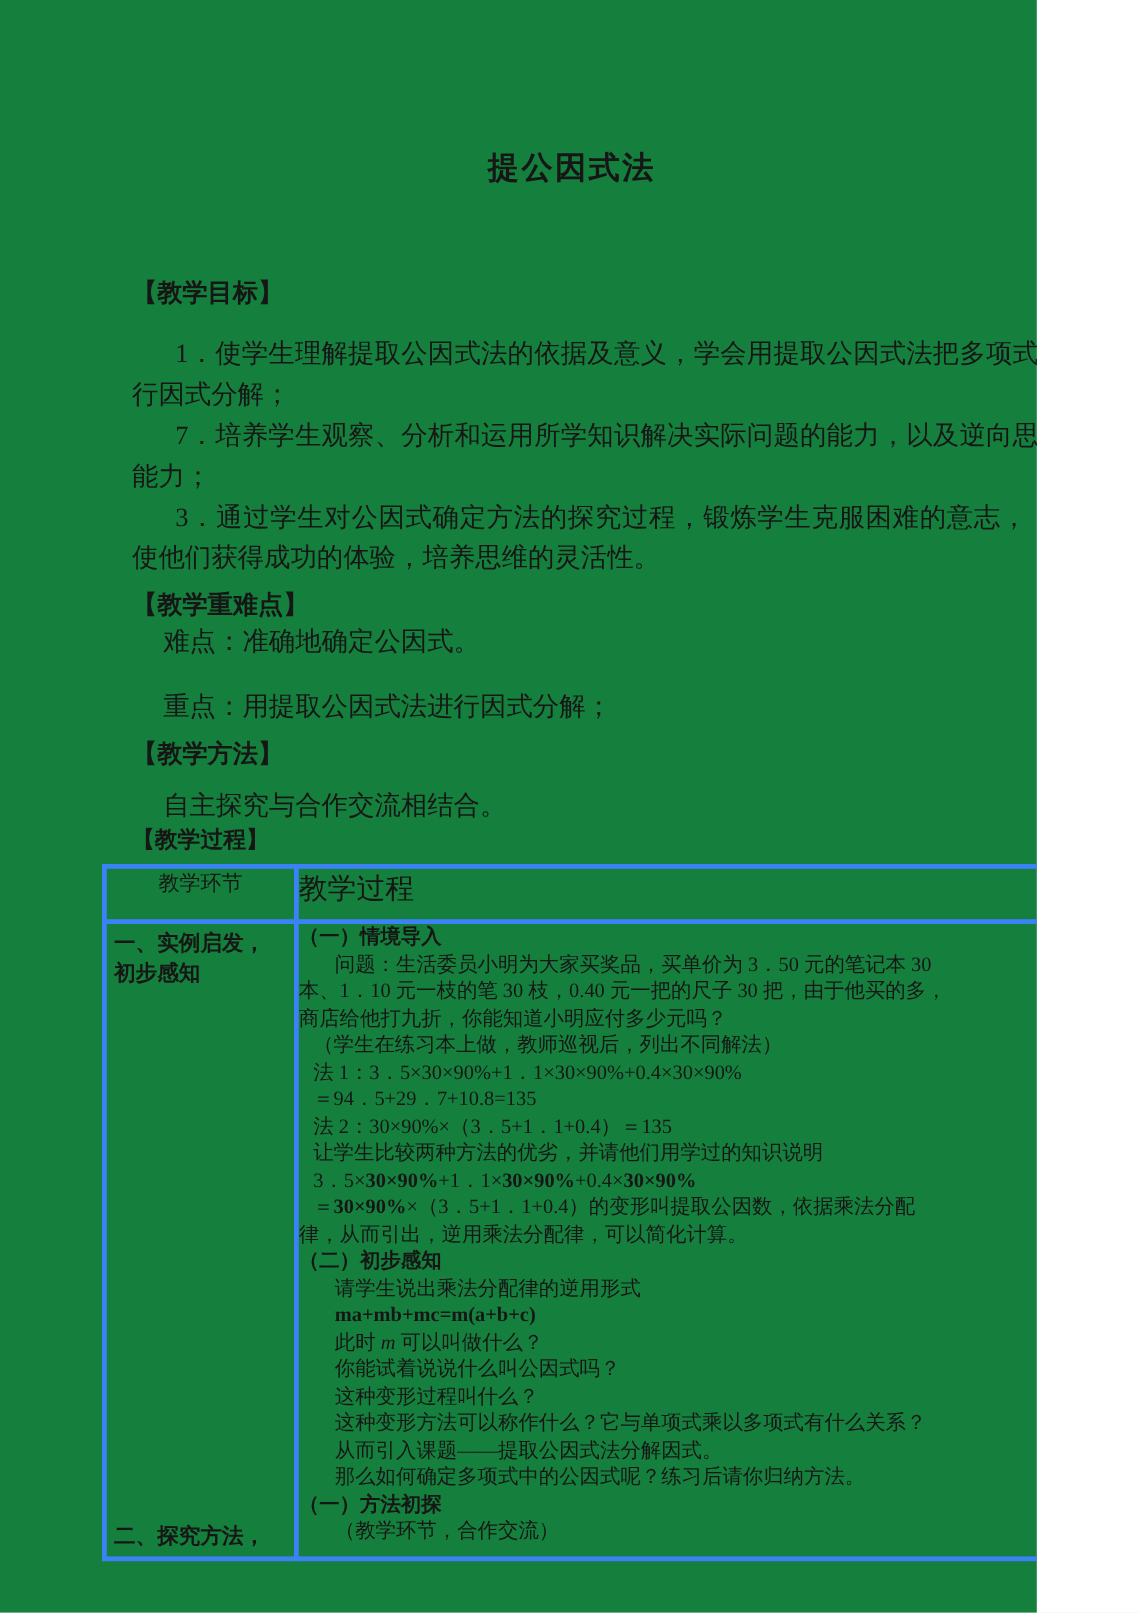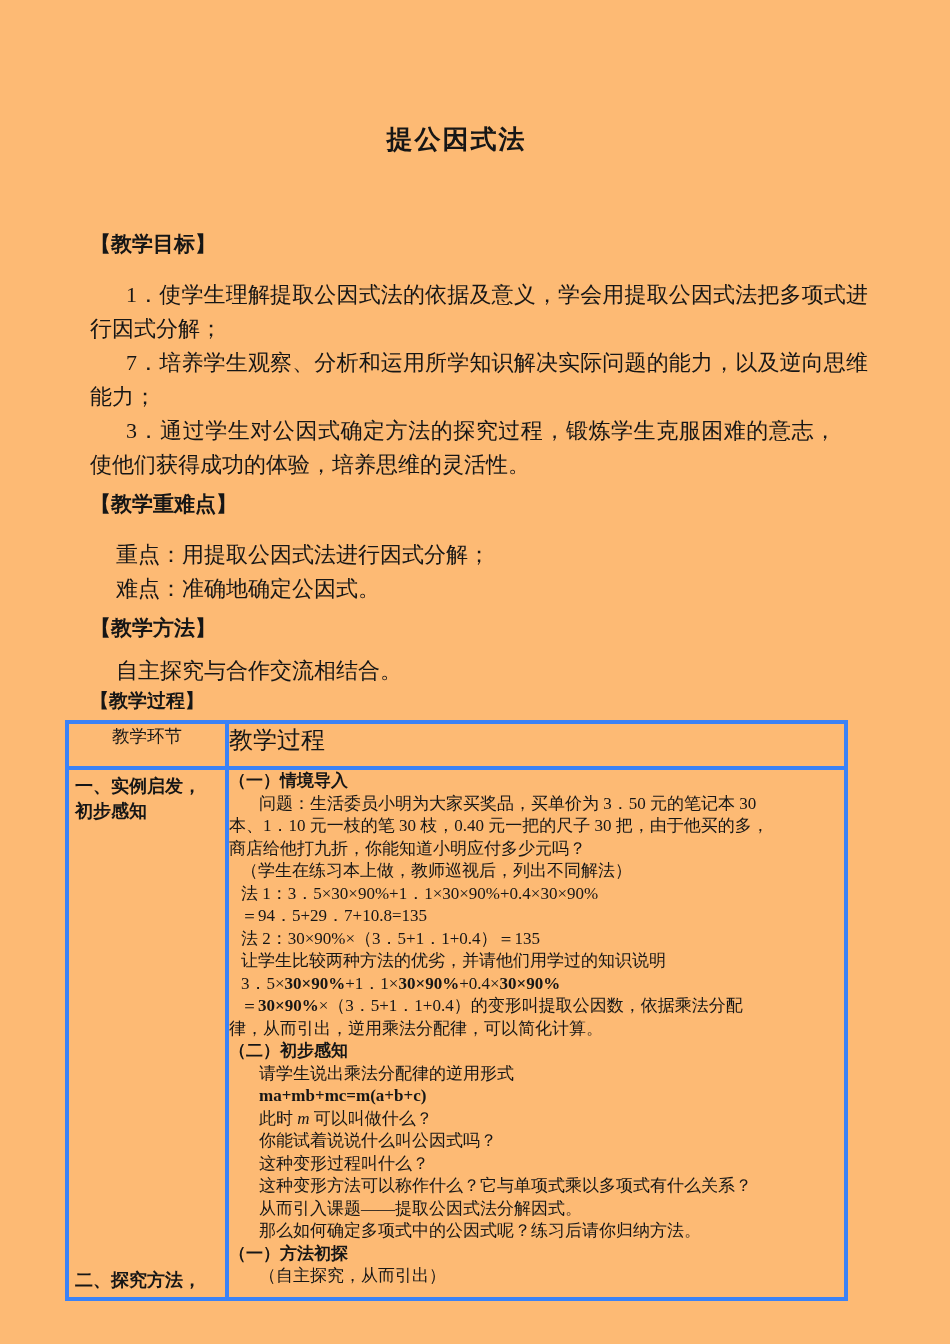--- a/index.html
+++ b/index.html
@@ -1,22 +1,23 @@
 <!DOCTYPE html>
 <html><head>
 <meta charset="utf-8">
 <style>
   html,body{margin:0;padding:0;background:#ffffff;}
   .page{
     position:relative;
-    width:950px;height:1344px;
-    background:#fdba74;
+    width:844px;height:1344px;
+    background:#15803d;
     color:#161616;
     font-family:"Liberation Serif","DejaVu Serif",serif;
     overflow:hidden;
+    padding-left:20px;
   }
   .inner{padding:122px 0 0 65px;width:818px;}
   h1.title{
     width:783px;margin:0;
     text-align:center;
     font-size:26px;line-height:36px;font-weight:700;
     letter-spacing:2px;
   }
   .tb{margin-left:25px;width:778px;}
   h2.sec{font-size:21px;line-height:28px;margin:0;font-weight:700;}
@@ -81,22 +82,22 @@
 
     <h1 class="title">提公因式法</h1>
 
     <div class="tb">
       <h2 class="sec" id="h-obj">【教学目标】</h2>
       <p class="para" id="p-obj0">1．使学生理解提取公因式法的依据及意义，学会用提取公因式法把多项式进行因式分解；</p>
       <p class="para" id="p-obj1">7．培养学生观察、分析和运用所学知识解决实际问题的能力，以及逆向思维能力；</p>
       <p class="para" id="p-obj2">3．通过学生对公因式确定方法的探究过程，锻炼学生克服困难的意志，使他们获得成功的体验，培养思维的灵活性。</p>
 
       <h2 class="sec" id="h-key">【教学重难点】</h2>
+      <p class="para kp" id="p-key1">难点：准确地确定公因式。</p>
       <p class="para kp" id="p-key0">重点：用提取公因式法进行因式分解；</p>
-      <p class="para kp" id="p-key1">难点：准确地确定公因式。</p>
 
       <h2 class="sec" id="h-method">【教学方法】</h2>
       <p class="para kp" id="p-method">自主探究与合作交流相结合。</p>
 
       <h2 class="sec" id="h-process">【教学过程】</h2>
     </div>
 
     <table class="lesson-table">
       <colgroup>
           <col style="width:160px">
@@ -134,21 +135,21 @@
                 <div class="tline ind0"><span class="b">（二）初步感知</span></div>
                 <div class="tline ind2"><span>请学生说出乘法分配律的逆用形式</span></div>
                 <div class="tline ind2"><span class="b">ma+mb+mc=m(a+b+c)</span></div>
                 <div class="tline ind2"><span>此时 </span><span class="i">m</span><span> 可以叫做什么？</span></div>
                 <div class="tline ind2"><span>你能试着说说什么叫公因式吗？</span></div>
                 <div class="tline ind2"><span>这种变形过程叫什么？</span></div>
                 <div class="tline ind2"><span>这种变形方法可以称作什么？它与单项式乘以多项式有什么关系？</span></div>
                 <div class="tline ind2"><span>从而引入课题——提取公因式法分解因式。</span></div>
                 <div class="tline ind2"><span>那么如何确定多项式中的公因式呢？练习后请你归纳方法。</span></div>
                 <div class="tline ind0"><span class="b">（一）方法初探</span></div>
-                <div class="tline ind2"><span>（自主探究，从而引出）</span></div>
+                <div class="tline ind2"><span>（教学环节，合作交流）</span></div>
               </div>
           </td>
         </tr>
       </tbody>
     </table>
 
   </div>
 </div>
 
 </body></html>

